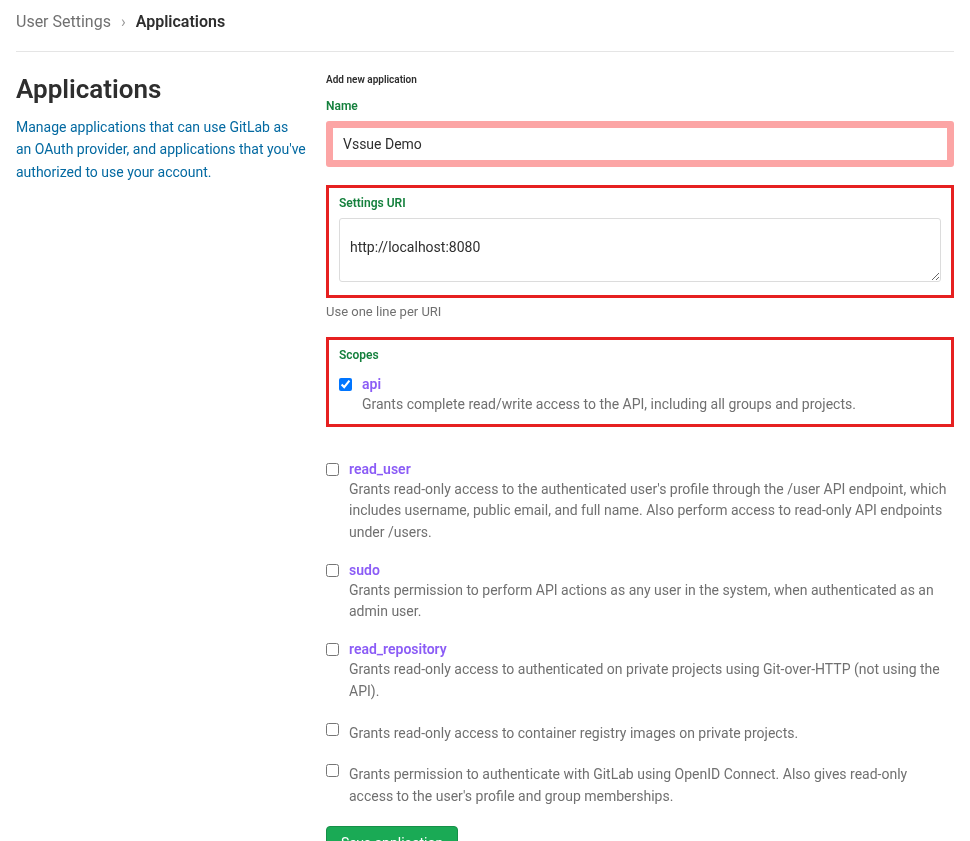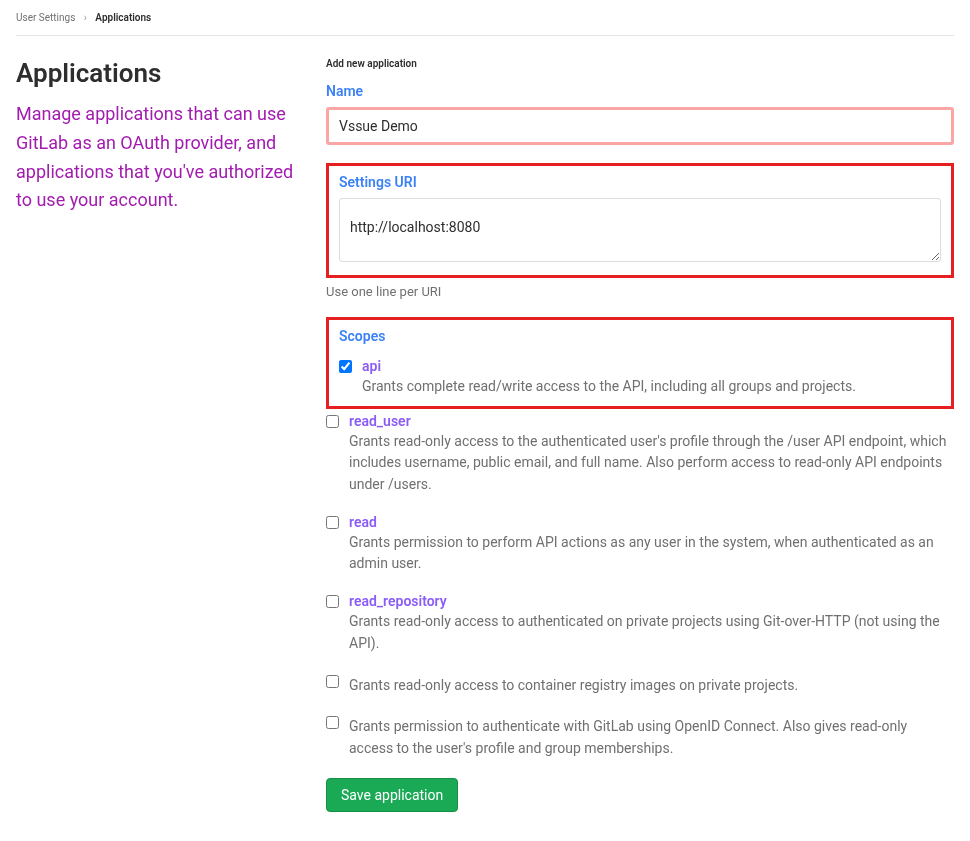--- a/index.html
+++ b/index.html
@@ -12,22 +12,22 @@
       font-size: 14px;
       color: #2e2e2e;
       background: #fff;
       padding: 0;
     }
     .page {
       width: 970px;
       padding: 0 16px;
     }
     .breadcrumb {
-      padding: 12px 0 12px 0;
-      font-size: 10px;
+      padding: 12px 0 20px 0;
+      font-size: 16px;
       color: #707070;
       border-bottom: 1px solid #e5e5e5;
     }
     .breadcrumb .bc-item {
       color: #707070;
     }
     .breadcrumb .bc-sep {
       margin: 0 6px;
       color: #999;
     }
@@ -43,45 +43,45 @@
       width: 310px;
       padding-right: 20px;
     }
     .left-col h1 {
       font-size: 26px;
       font-weight: 600;
       color: #2e2e2e;
       margin-bottom: 12px;
     }
     .left-col p {
-      font-size: 18px;
-      color: #a21caf;
+      font-size: 14px;
+      color: #0369a1;
       line-height: 1.6;
     }
     .right-col {
       flex: 1;
     }
     .section-title {
       font-size: 10px;
       font-weight: 600;
       color: #2e2e2e;
       margin-bottom: 14px;
     }
     .field-label {
       display: block;
-      font-size: 14px;
-      font-weight: 600;
-      color: #3b82f6;
+      font-size: 12px;
+      font-weight: 600;
+      color: #15803d;
       margin-bottom: 8px;
     }
     .text-input {
       width: 100%;
       padding: 8px 10px;
       font-size: 14px;
-      border: 3px solid #fca5a5;
+      border: 7px solid #fca5a5;
       border-radius: 3px;
       color: #2e2e2e;
       font-family: inherit;
     }
     .text-area {
       width: 100%;
       padding: 20px 10px;
       font-size: 14px;
       border: 1px solid #dcdcdc;
       border-radius: 3px;
@@ -138,21 +138,21 @@
       border-radius: 4px;
       padding: 8px 14px;
       font-size: 14px;
       font-weight: 400;
       cursor: pointer;
       font-family: inherit;
     }
     .scopes-highlight {
       border: 3px solid #e62020;
       padding: 8px 8px 2px 10px;
-      margin-bottom: 4px;
+      margin-bottom: 34px;
     }
     .scopes-highlight .field-label {
       margin-bottom: 14px;
     }
     .scopes-highlight .scope-item {
       margin-bottom: 6px;
     }
   </style>
 </head>
 <body>
@@ -202,21 +202,21 @@
         <input type="checkbox" style="">
         <div class="scope-text">
           <div class="scope-name">read_user</div>
           <div class="scope-desc">Grants read-only access to the authenticated user's profile through the /user API endpoint, which includes username, public email, and full name. Also perform access to read-only API endpoints under /users.</div>
         </div>
       </div>
 
       <div class="scope-item">
         <input type="checkbox" style="">
         <div class="scope-text">
-          <div class="scope-name">read</div>
+          <div class="scope-name">sudo</div>
           <div class="scope-desc">Grants permission to perform API actions as any user in the system, when authenticated as an admin user.</div>
         </div>
       </div>
 
       <div class="scope-item">
         <input type="checkbox" style="">
         <div class="scope-text">
           <div class="scope-name">read_repository</div>
           <div class="scope-desc">Grants read-only access to authenticated on private projects using Git-over-HTTP (not using the API).</div>
         </div>

